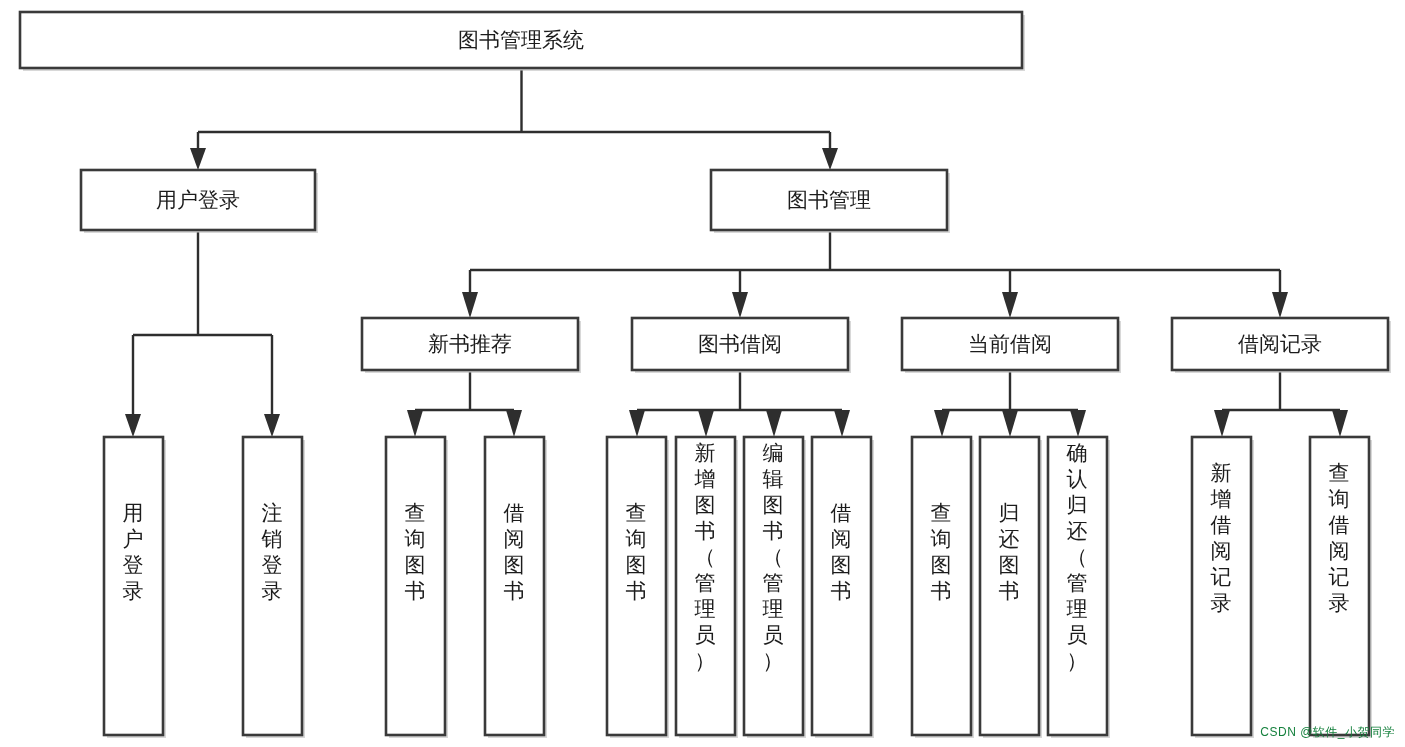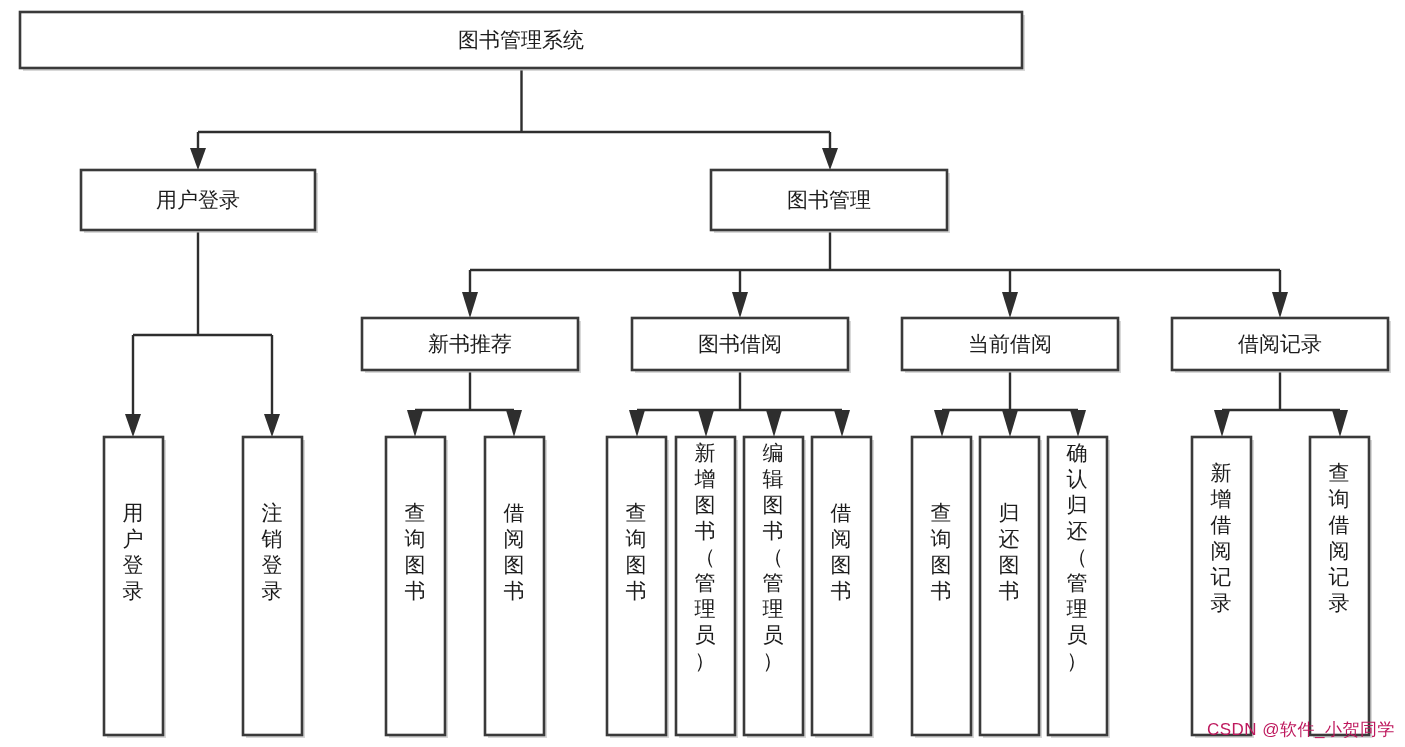--- a/index.html
+++ b/index.html
@@ -47,22 +47,22 @@
     fill: none;
   }
   .arrow-head {
     fill: #2e2e2e;
   }
   .watermark {
     position: absolute;
     right: 10px;
     bottom: 6px;
     font-family: "Liberation Sans", sans-serif;
-    font-size: 17px;
-    color: #be185d;
+    font-size: 12px;
+    color: #15803d;
     letter-spacing: 0.5px;
     white-space: nowrap;
     pointer-events: none;
     margin-top: 36px;
   }
 </style>
 </head>
 <body>
 
 <svg id="diagram" viewBox="0 0 1405 747" xmlns="http://www.w3.org/2000/svg">

